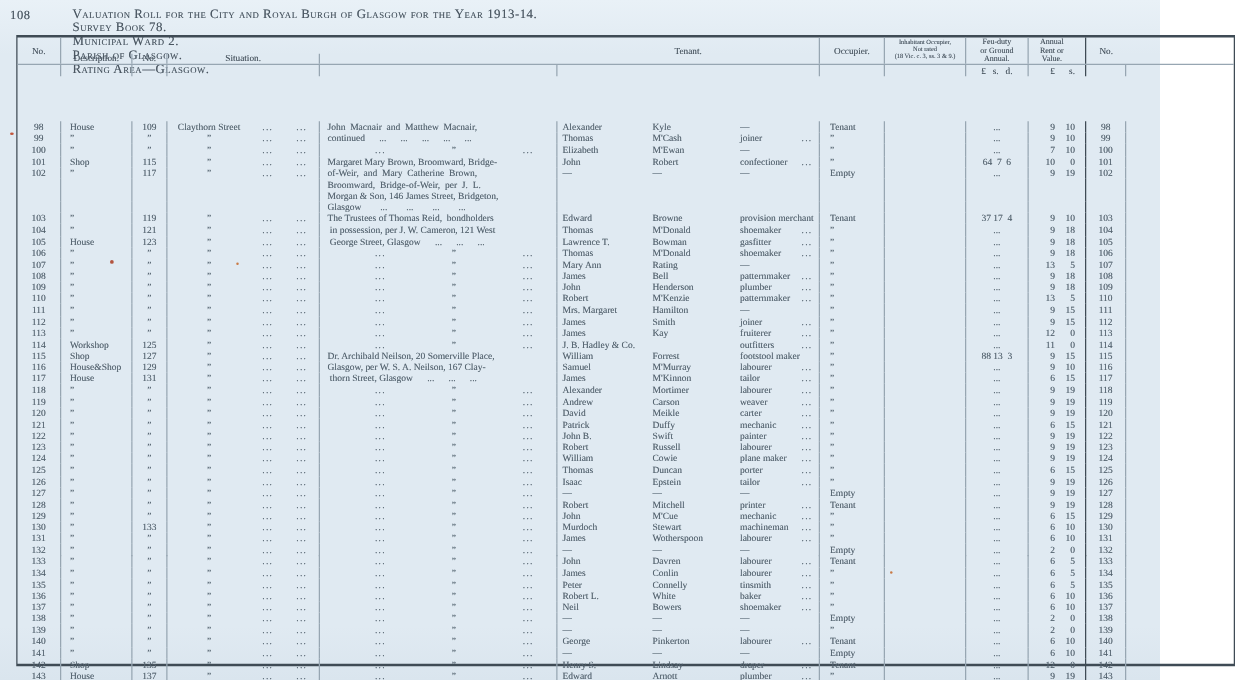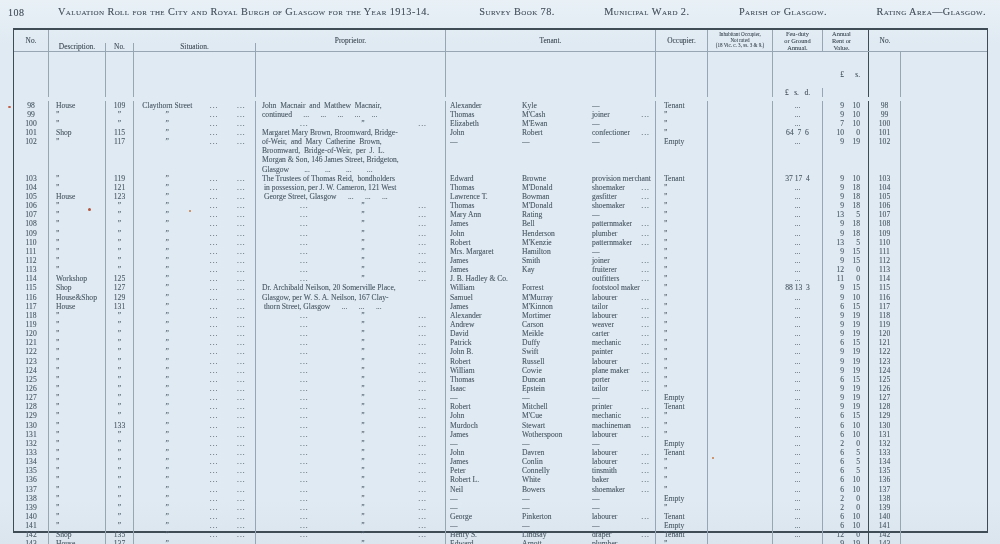--- a/index.html
+++ b/index.html
@@ -3,29 +3,29 @@
 <meta charset="utf-8">
 <style>
   :root{
     --paper:#e0eaf2; --paper2:#e9f1f7;
     --ink:#54636f; --ink-dark:#47535e;
     --line:#97a6b2; --line-dark:#3f4b55;
   }
   *{margin:0;padding:0;box-sizing:border-box;}
   body{width:1000px;height:544px;overflow:hidden;
        font-family:"Liberation Serif","DejaVu Serif",serif;color:var(--ink);}
-  .sheet{position:relative;width:1000px;height:544px;
+  .sheet{position:relative;width:928px;height:544px;
          background:linear-gradient(180deg,var(--paper2) 0%,var(--paper) 8%,var(--paper) 92%,#dae5ee 100%);}
   .sheet *{text-shadow:0 0 .35px rgba(84,99,111,.55);}
 
   
   .titlebar{position:absolute;left:0;top:4px;width:1000px;height:18px;}
   .pageno{position:absolute;left:8px;top:3px;font-size:10px;color:var(--ink-dark);letter-spacing:.5px;}
   .title-segs{position:absolute;left:58px;right:14px;top:2px;display:flex;justify-content:space-between;
-              font-variant:small-caps;font-size:10.3px;color:#4a5661;letter-spacing:.4px;white-space:nowrap;}
+              font-variant:small-caps;font-size:10.3px;color:#4a5661;letter-spacing:.4px;white-space:nowrap;flex-direction:column;}
 
   
   .tbl{position:absolute;left:13px;top:28px;width:975px;height:505px;
        border:1.6px solid var(--line-dark);border-top-width:2.4px;border-bottom-width:2.2px;
        display:flex;flex-direction:column;background:transparent;}
   .grid{display:grid;grid-template-columns:35px 57px 28px 122px 190px 210px 52px 65px 50px 46px 32px 86px;}
   .c{border-right:.9px solid var(--line);display:flex;align-items:center;overflow:visible;white-space:nowrap;}
   .c:last-child{border-right:none;}
   .c.rent{border-right:1.8px solid var(--line-dark);}
 
@@ -41,21 +41,21 @@
   .h-ten{grid-column:6;grid-row:1/3;}
   .h-occ{grid-column:7;grid-row:1/3;}
   .h-inhab{grid-column:8;grid-row:1/3;font-size:5.1px;white-space:pre-line;}
   .h-feu{grid-column:9;grid-row:1/3;font-size:6.4px;white-space:pre-line;}
   .h-rent{grid-column:10;grid-row:1/3;font-size:6.4px;white-space:pre-line;}
   .h-no2{grid-column:11;grid-row:1/3;}
   .h-rem{grid-column:12;grid-row:1/3;}
 
   
   .money{height:12.5px;font-size:7.4px;color:var(--ink-dark);}
-  .money .feu{justify-content:center;white-space:pre;margin-top:36px;}
+  .money .feu{justify-content:center;white-space:pre;}
 
   
   .tbody{flex:1;display:flex;flex-direction:column;font-size:7.6px;margin-top:36px;}
   .row{height:9.15px;line-height:9.15px;}
   .row.filler{flex:1;height:auto;}
   .no1,.stno,.no2{justify-content:center;}
   .desc{padding-left:7px;text-align:center;}
   .sit .sit-text{flex:0 0 55%;text-align:center;}
   .sit .sit-dots{flex:1;text-align:center;visibility:hidden;letter-spacing:1px;}
   .row.sd .sit-dots{visibility:visible;}
@@ -98,21 +98,20 @@
     </div>
   </div>
 
   <div class="tbl">
 
     <div class="grid thead">
       <div class="c hc h-no1">No.</div>
       <div class="c hc h-desc">Description.</div>
       <div class="c hc h-stno">No.</div>
       <div class="c hc h-sit">Situation.</div>
-      <div class="c hc h-prop">Proprietor.</div>
       <div class="c hc h-ten">Tenant.</div>
       <div class="c hc h-occ">Occupier.</div>
       <div class="c hc h-inhab">Inhabitant Occupier,
 Not rated
 (18 Vic. c. 3, ss. 3 &amp; 9.)</div>
       <div class="c hc h-feu">Feu-duty
 or Ground
 Annual.</div>
       <div class="c hc h-rent rent">Annual
 Rent or

